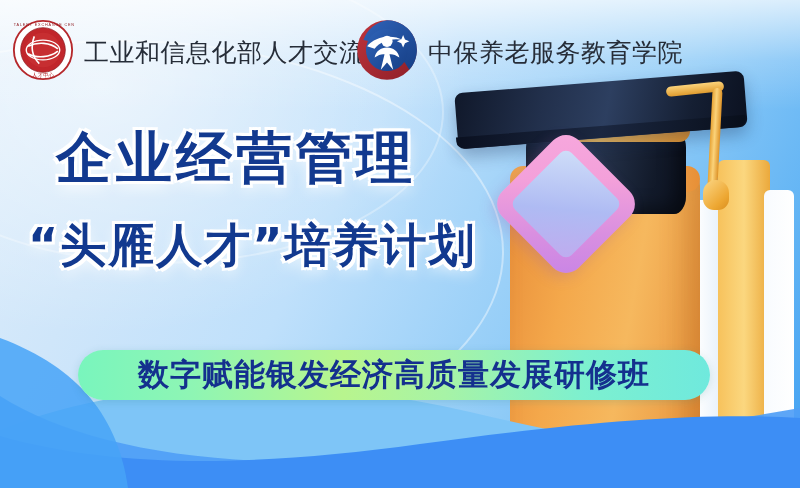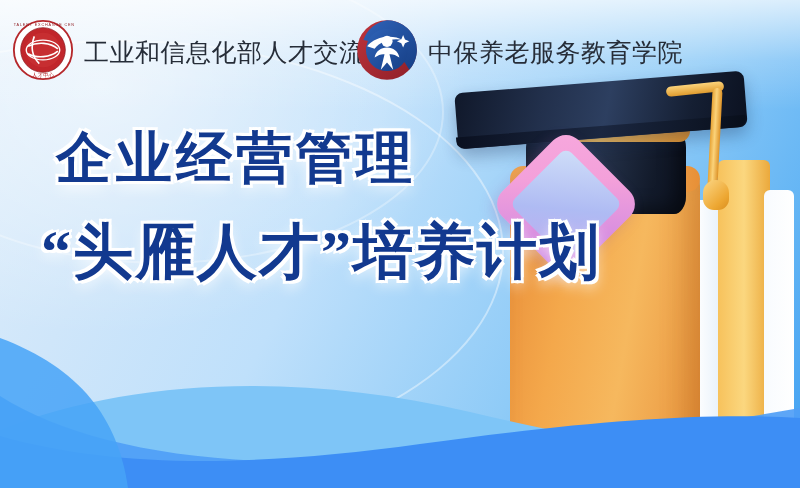--- a/index.html
+++ b/index.html
@@ -97,21 +97,21 @@
   
   .headline{position:absolute;left:0;top:130px;width:800px;}
   .hl-line{font-family:"DejaVu Sans","Liberation Sans",sans-serif;
      font-weight:bold;color:#12398f;white-space:nowrap;line-height:1;
      text-shadow:
         2px 0 0 #fff,-2px 0 0 #fff,0 2px 0 #fff,0 -2px 0 #fff,
         2px 2px 0 #fff,-2px 2px 0 #fff,2px -2px 0 #fff,-2px -2px 0 #fff,
         3px 3px 0 #fff,-3px 3px 0 #fff,3px -3px 0 #fff,-3px -3px 0 #fff,
         0 6px 14px rgba(255,255,255,.95);}
   .hl1{position:absolute;left:56px;top:0;font-size:56px;letter-spacing:4px;}
-  .hl2{position:absolute;left:41px;top:92px;font-size:60px;letter-spacing:2px;font-family:Liberation Serif, serif;}
+  .hl2{position:absolute;left:28px;top:92px;font-size:46px;letter-spacing:2px;}
 
   
   .pill{position:absolute;left:78px;top:350px;width:632px;height:50px;border-radius:25px;
      background:linear-gradient(90deg,#79f5bd 0%,#8ef5b4 18%,#b8f58e 42%,#a7f3a6 58%,#7df0cf 80%,#6fe9dd 100%);
      box-shadow:0 2px 8px rgba(40,120,120,.18);}
   .pill-text{position:absolute;left:0;top:0;width:632px;height:50px;
      display:flex;align-items:center;justify-content:center;
      font-family:"DejaVu Sans","Liberation Sans",sans-serif;
      font-size:31px;font-weight:bold;color:#14308e;letter-spacing:1px;white-space:nowrap;}
 </style>
@@ -204,14 +204,17 @@
     </svg>
 
     <div class="org-name org-b">中保养老服务教育学院</div>
   </div>
 
   <div class="headline">
     <div class="hl-line hl1">企业经营管理</div>
     <div class="hl-line hl2">“头雁人才”培养计划</div>
   </div>
 
+  <div class="pill">
+    <div class="pill-text">数字赋能银发经济高质量发展研修班</div>
+  </div>
 
 </div>
 
 </body></html>

